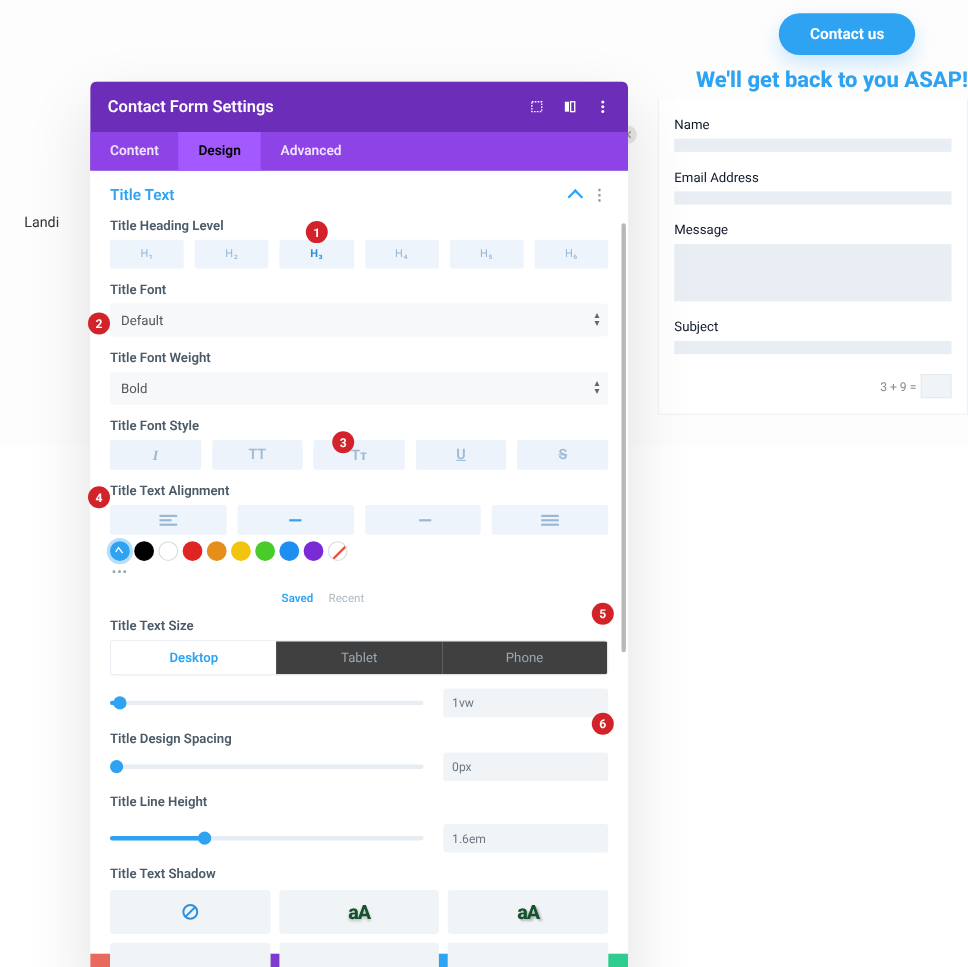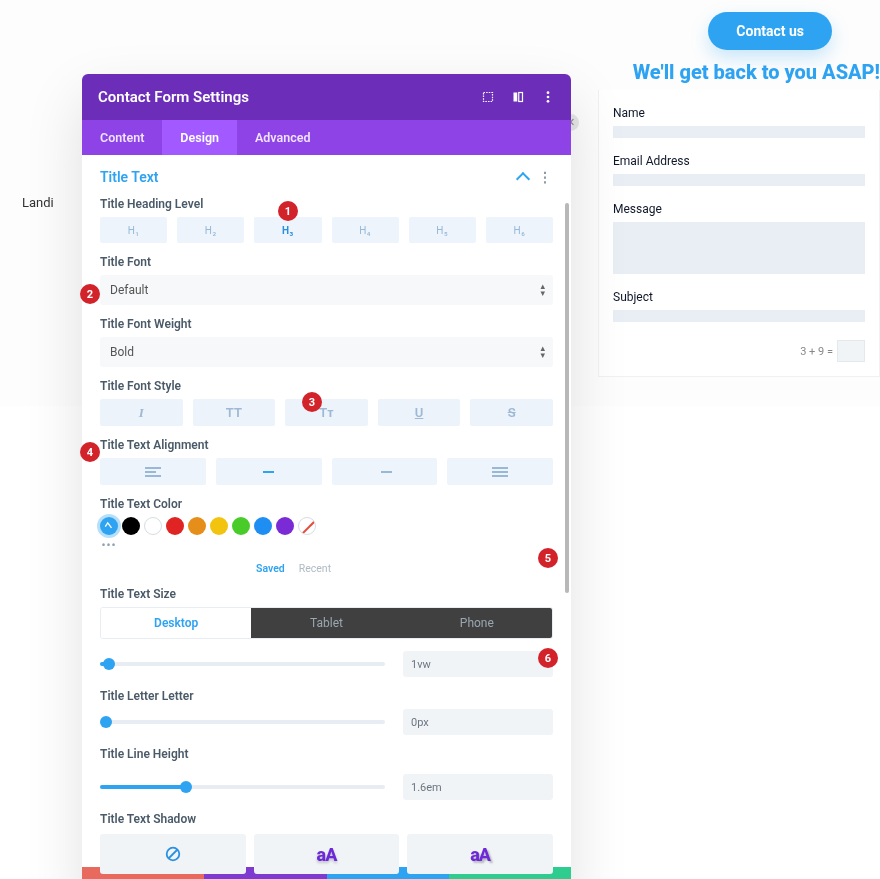--- a/index.html
+++ b/index.html
@@ -21,21 +21,21 @@
   
   .modal { position: absolute; left: 82px; top: 74px; width: 489px; background: #fff; border-radius: 6px; box-shadow: 0 24px 60px rgba(0,0,0,.12); overflow: hidden; z-index: 10; }
   .modal-header { background: #6c2eb9; color: #fff; }
   .mh-top { display: flex; align-items: center; padding: 14px 16px; }
   .mh-title { font-size: 15px; font-weight: 600; }
   .mh-icons { margin-left: auto; display: flex; gap: 16px; }
   .mh-ico { width: 14px; height: 14px; display: inline-flex; align-items: center; justify-content: center; }
   .mh-ico svg { fill: #fff; }
   .tabs { display: flex; background: #8e43e7; }
   .tab { padding: 10px 18px; font-size: 12.5px; color: #efe3ff; font-weight: 600; cursor: pointer; }
-  .tab.active { background: #a259ff; color: #ffffff; }
+  .tab.active { background: #a259ff; color: #000000; }
   .close-dot { position:absolute; left:562px; top:114px; width:17px; height:17px; border-radius:50%; background:#e5e5e5; color:#888; font-size:11px; display:flex; align-items:center; justify-content:center; z-index:9; }
 
   
   .body { padding: 14px 18px 0; max-height: 712px; position: relative; }
   .scroll-hint { position: absolute; right: 2px; top: 48px; width: 4px; height: 390px; background: #b8b8b8; border-radius: 3px; }
   .section-head { display: flex; align-items: center; color: #2ea3f2; font-weight: 600; font-size: 14px; margin-bottom: 12px;}
   .section-head .sh-right { margin-left: auto; display: flex; gap: 10px; align-items: center; color: #2ea3f2; }
   .chev { width:10px;height:10px;border-left:2px solid #2ea3f2;border-bottom:2px solid #2ea3f2;transform:rotate(135deg);margin-top:3px; }
   .dots { letter-spacing:1px; font-weight:700; color:#8e9aa4;}
   .field-label { font-size: 12px; color: #4a5a68; font-weight: 600; margin: 12px 0 6px; }
@@ -72,21 +72,21 @@
   .device-btn.active { color:#2ea3f2; background:#fff; font-weight:600; }
 
   .slider-row { display:flex; align-items:center; gap:18px; margin-top:12px;}
   .track { flex:0 0 285px; height:4px; background:#e7edf3; border-radius:3px; position:relative;}
   .fill { position:absolute; left:0; top:0; bottom:0; background:#2ea3f2; border-radius:3px;}
   .thumb { position:absolute; top:50%; width:12px;height:12px;background:#2ea3f2;border-radius:50%; transform:translate(-50%,-50%); }
   .val-box { flex:1; height:26px; background:#f1f4f7; border-radius:3px; padding:10px 8px; font-size:11px; color:#6b7680; display:flex; align-items:center; }
 
   .shadow-grid { display:grid; grid-template-columns:repeat(3,1fr); gap:8px; margin-top:8px; }
   .shadow-cell { height:40px; background:#f1f4f7; display:flex; align-items:center; justify-content:center; border-radius:3px;}
-  .aA { font-weight:800; font-size:18px; color:#6d28d9; text-shadow:0 2px 3px rgba(0,0,0,.22); letter-spacing:-1px;}
+  .aA { font-weight:800; font-size:18px; color:#14532d; text-shadow:0 2px 3px rgba(0,0,0,.22); letter-spacing:-1px;}
   .no-ico svg { stroke:#2b90e0; }
 
   
   .mfoot { display:flex; }
   .fbtn { flex:1; height:40px; display:flex; align-items:center; justify-content:center; }
   .f-red { background:#e86a5e;}
   .f-pur { background:#7e3bd0;}
   .f-blu { background:#2ea3f2;}
   .f-grn { background:#2ecc8f;}
 
@@ -226,21 +226,20 @@
         </div>
       <div class="align-btn">
           <span>
             <i></i>
             <i></i>
             <i></i>
           </span>
         </div>
     </div>
 
-    <div class="field-label">Title Text Color</div>
     <div class="picker-row">
       <div class="swatch ring" style="background:#2ea3f2; position:relative">
         <svg viewBox="0 0 16 16" width="10" height="10" style="position:absolute;left:4px;top:4px">
             <path d="M2 9 l4 -6 l6 8" fill="none" stroke="#fff" stroke-width="2"></path>
           </svg>
       </div>
       <div class="swatch" style="background:#000000"></div>
       <div class="swatch outline" style="background:#ffffff"></div>
       <div class="swatch" style="background:#e02424"></div>
       <div class="swatch" style="background:#e58e1a"></div>
@@ -263,21 +262,21 @@
       <div class="device-btn">Phone</div>
     </div>
     <div class="slider-row">
       <div class="track">
           <div class="fill" style="width:3%"></div>
           <div class="thumb" style="left:3%"></div>
         </div>
       <div class="val-box">1vw</div>
     </div>
 
-    <div class="field-label">Title Letter Letter</div>
+    <div class="field-label">Title Design Spacing</div>
     <div class="slider-row" style="margin-top:6px">
       <div class="track">
           <div class="thumb" style="left:2%"></div>
         </div>
       <div class="val-box">0px</div>
     </div>
 
     <div class="field-label">Title Line Height</div>
     <div class="slider-row" style="margin-top:13px">
       <div class="track">

